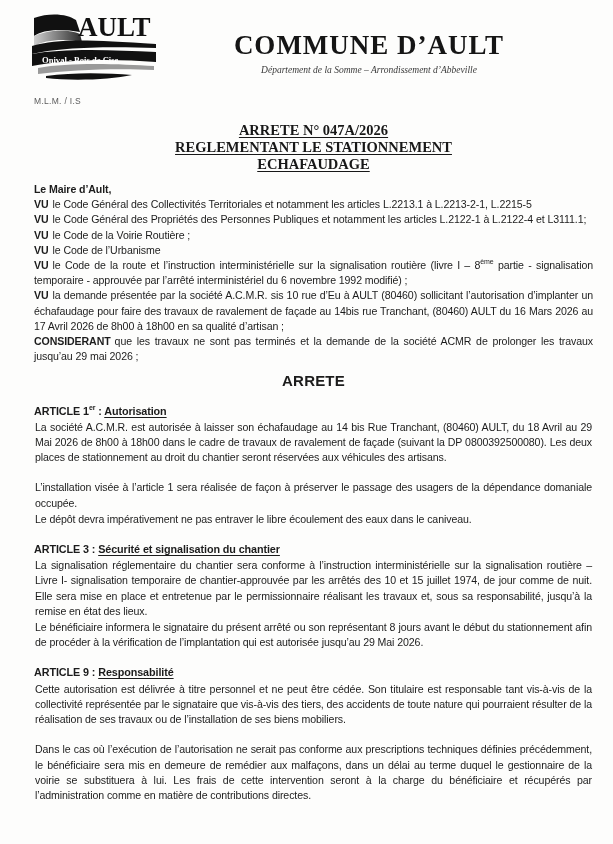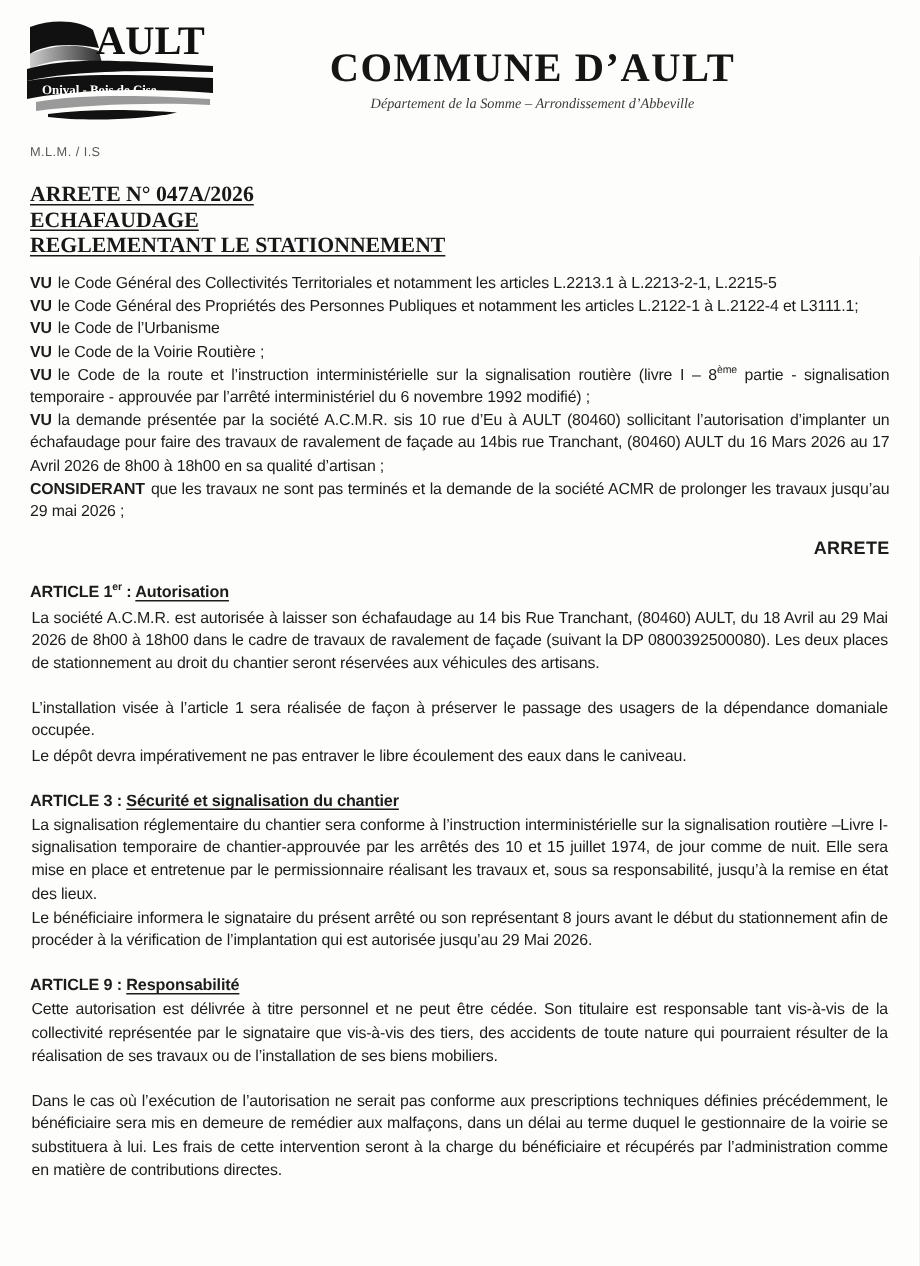--- a/index.html
+++ b/index.html
@@ -5,55 +5,55 @@
   html,body{margin:0;padding:0;background:#e8e8e8;}
   .page{
     position:relative;
     width:613px;height:844px;
     margin:0 auto;
     background:#fdfdfc;
     font-family:"Liberation Sans","DejaVu Sans",sans-serif;
     color:#1c1c1c;
     overflow:hidden;
     box-sizing:border-box;
-    padding:8px 20px 10px 20px;
+    padding:8px 20px 10px 34px;
   }
   
   .header{position:relative;height:104px;}
   .logo{position:absolute;left:-4px;top:2px;width:130px;height:76px;}
   .logo svg{display:block;width:100%;height:100%;}
   .doc-ref{position:absolute;left:0;top:88px;font-size:8.5px;color:#5a5a5a;letter-spacing:.3px;text-align:right;}
   .commune-block{position:absolute;left:155px;top:22px;width:360px;text-align:center;}
   .commune-title{
     font-family:"Liberation Serif","DejaVu Serif",serif;
     font-weight:bold;font-size:27px;letter-spacing:1px;color:#151515;
     white-space:nowrap;
   }
   .commune-subtitle{
     font-family:"Liberation Serif","DejaVu Serif",serif;
     font-style:italic;font-size:9.5px;color:#3a3a3a;margin-top:4px;
   }
   
-  .main-title{ text-align:left;margin-top:10px;line-height:17px;}
+  .main-title{ text-align:center;margin-top:10px;line-height:17px;}
   .main-title div{
     font-family:"Liberation Serif","DejaVu Serif",serif;
     font-weight:bold;font-size:14.5px;color:#181818;
     text-decoration:underline;text-underline-offset:2px;
   }
   
   .body-text{margin-top:9px;font-size:10.6px;line-height:15.2px;letter-spacing:-.1px;}
   .salutation{font-weight:bold;}
   .lbl{font-weight:bold;margin-right:4px;}
   .vu-line{}
   .para{text-align:justify;}
   .b{font-weight:normal;}
   .u{text-decoration:underline;text-underline-offset:2px;}
   sup{font-size:7px;line-height:0;}
   .arrete-mid{
-    text-align:right;font-weight:bold;font-size:12px;
+    text-align:center;font-weight:bold;font-size:15px;
     margin-top:9px;margin-bottom:4px;letter-spacing:.2px;
   }
   .article{margin-top:15px;}
   .article-heading{font-weight:bold;font-size:10.8px;margin-bottom:1px;}
   .article .para{margin:1px;}
   .article .para + .para.gap{margin-top:15px;}
 </style>
 </head>
 <body>
 
@@ -90,31 +90,32 @@
     <div class="doc-ref">M.L.M. / I.S</div>
 
     <div class="commune-block">
       <div class="commune-title">COMMUNE D’AULT</div>
       <div class="commune-subtitle">Département de la Somme – Arrondissement d’Abbeville</div>
     </div>
   </div>
 
   <div class="main-title">
     <div>ARRETE  N° 047A/2026</div>
+    <div>REGLEMENTANT LE STATIONNEMENT</div>
     <div>ECHAFAUDAGE</div>
-    <div>REGLEMENTANT LE STATIONNEMENT</div>
   </div>
 
   <div class="body-text">
 
+    <div class="salutation">Le Maire d’Ault,</div>
 
     <div class="vu-line"><span class="lbl">VU</span><span>le Code Général des Collectivités Territoriales et notamment les articles L.2213.1 à L.2213-2-1, L.2215-5</span></div>
     <div class="vu-line"><span class="lbl">VU</span><span>le Code Général des Propriétés des Personnes Publiques et notamment les articles L.2122-1 à L.2122-4 et L3111.1;</span></div>
+    <div class="vu-line"><span class="lbl">VU</span><span>le Code de la Voirie Routière ;</span></div>
     <div class="vu-line"><span class="lbl">VU</span><span>le Code de l’Urbanisme</span></div>
-    <div class="vu-line"><span class="lbl">VU</span><span>le Code de la Voirie Routière ;</span></div>
 
     <div class="para"><span class="lbl">VU</span><span>le Code de la route et l’instruction interministérielle sur la signalisation routière (livre I – 8</span><sup>ème</sup><span> partie - signalisation temporaire - approuvée par l’arrêté interministériel du 6 novembre 1992 modifié) ;</span></div>
 
     <div class="para"><span class="lbl">VU</span><span>la demande présentée par </span><span class="b">la société A.C.M.R.</span><span> sis 10 rue d’Eu à AULT (80460) sollicitant l’autorisation d’implanter un échafaudage pour faire des travaux de ravalement de façade au </span><span class="b">14bis rue Tranchant,  (80460) AULT du 16 Mars 2026 au 17 Avril 2026 de 8h00 à 18h00 en sa qualité  d’artisan</span><span> ;</span></div>
 
     <div class="para"><span class="lbl">CONSIDERANT</span><span>que les travaux ne sont pas terminés et la demande de la société ACMR de prolonger les travaux jusqu’au 29 mai 2026 ;</span></div>
 
     <div class="arrete-mid">ARRETE</div>
 
     <div class="article">

